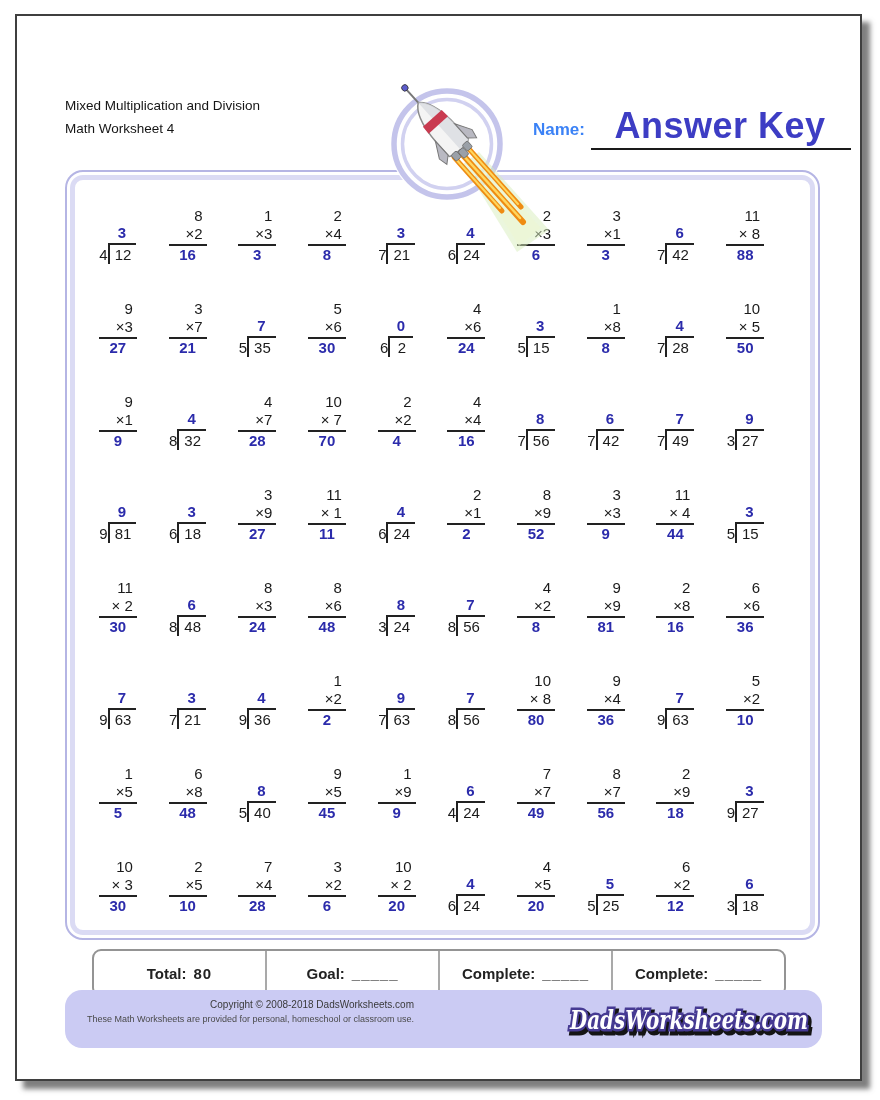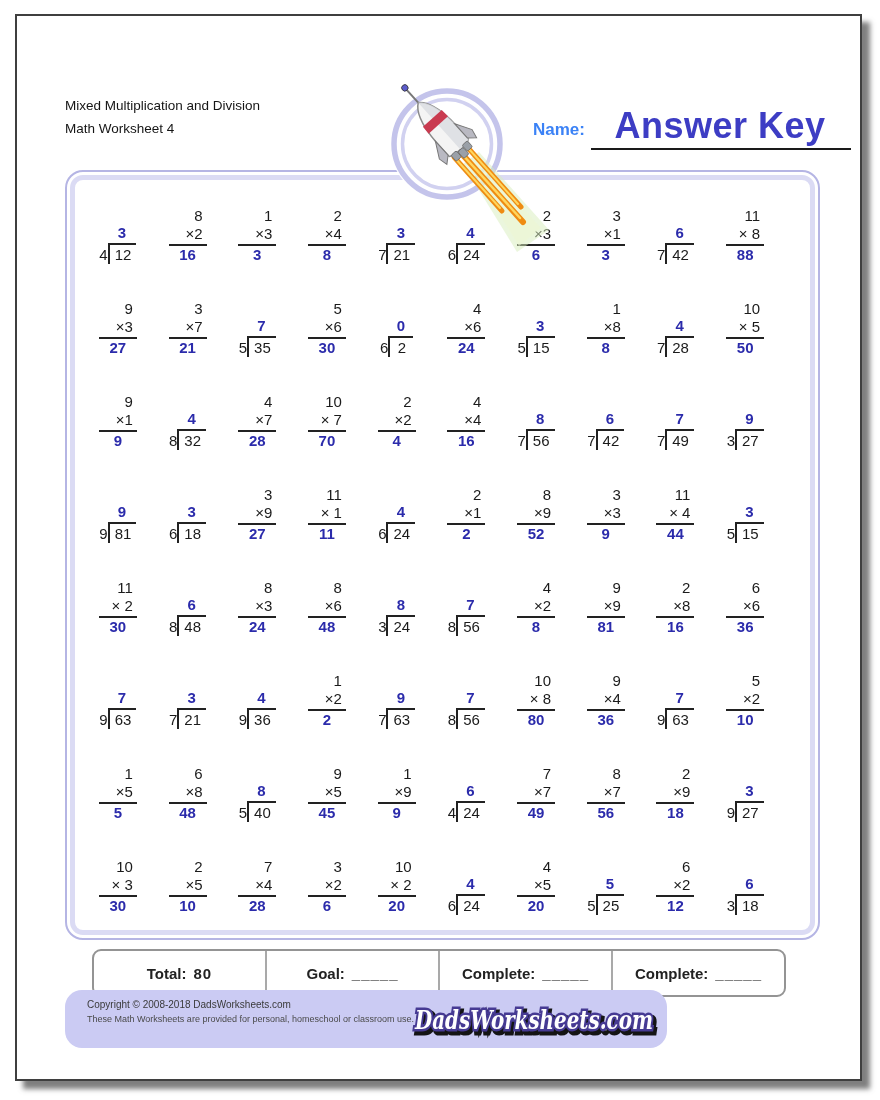--- a/index.html
+++ b/index.html
@@ -32,22 +32,22 @@
   
   .rocket{position:absolute;left:350px;top:48px;width:200px;height:200px;z-index:5;pointer-events:none;}
   
   .stats{position:absolute;left:75px;top:933px;width:694px;height:48px;border:2px solid #949494;
     border-radius:9px;display:flex;align-items:stretch;box-sizing:border-box;background:#fff;z-index:2;}
   .stat-cell{flex:1;display:flex;align-items:center;justify-content:center;
     font-size:15px;font-weight:bold;color:#222;border-right:2px solid #a9a9a9;}
   .stat-cell:last-child{border-right:none;}
   .stat-cell .val{margin-left:7px;letter-spacing:1px;}
   
-  .band{position:absolute;left:48px;top:974px;width:602px;height:58px;background:#cbcbf3;
-    border-radius:17px;z-index:2;}
+  .band{position:absolute;left:48px;top:974px;width:757px;height:58px;background:#cbcbf3;
+    border-radius:17px;z-index:2;text-align:right;}
   .copy{position:absolute;left:22px;top:9px;color:#3a3a3a;}
   .copy .l1{font-size:10px;margin-bottom:4px;}
   .copy .l2{font-size:9px;color:#4a4a4a;}
   .logo{position:absolute;right:8px;top:5px;width:252px;height:48px;}
 </style>
 </head>
 <body>
 
 <div class="paper">
 

